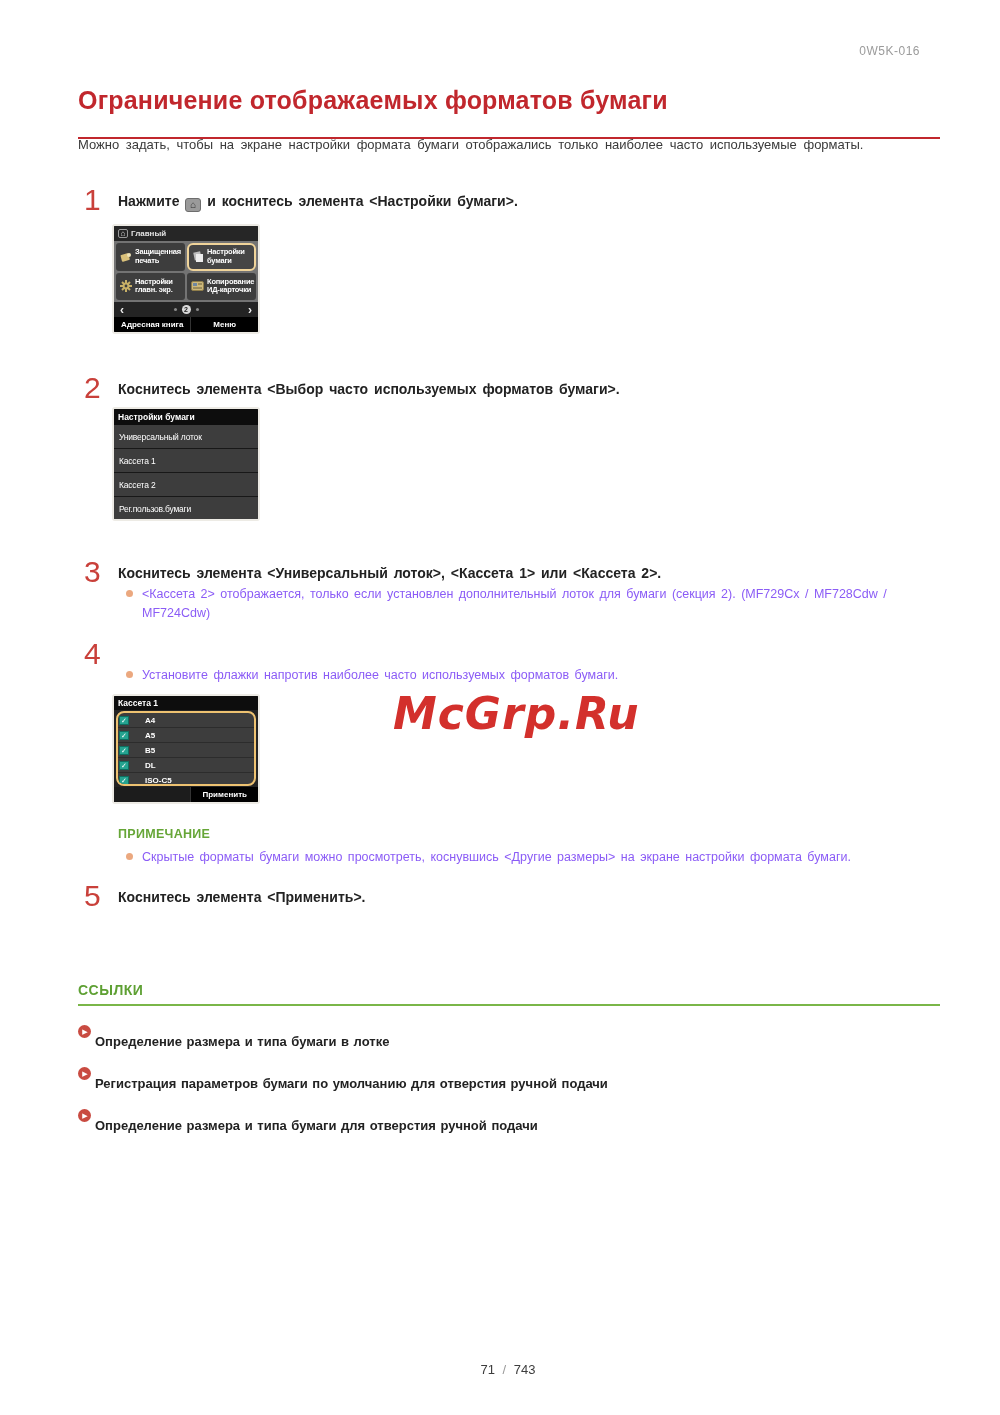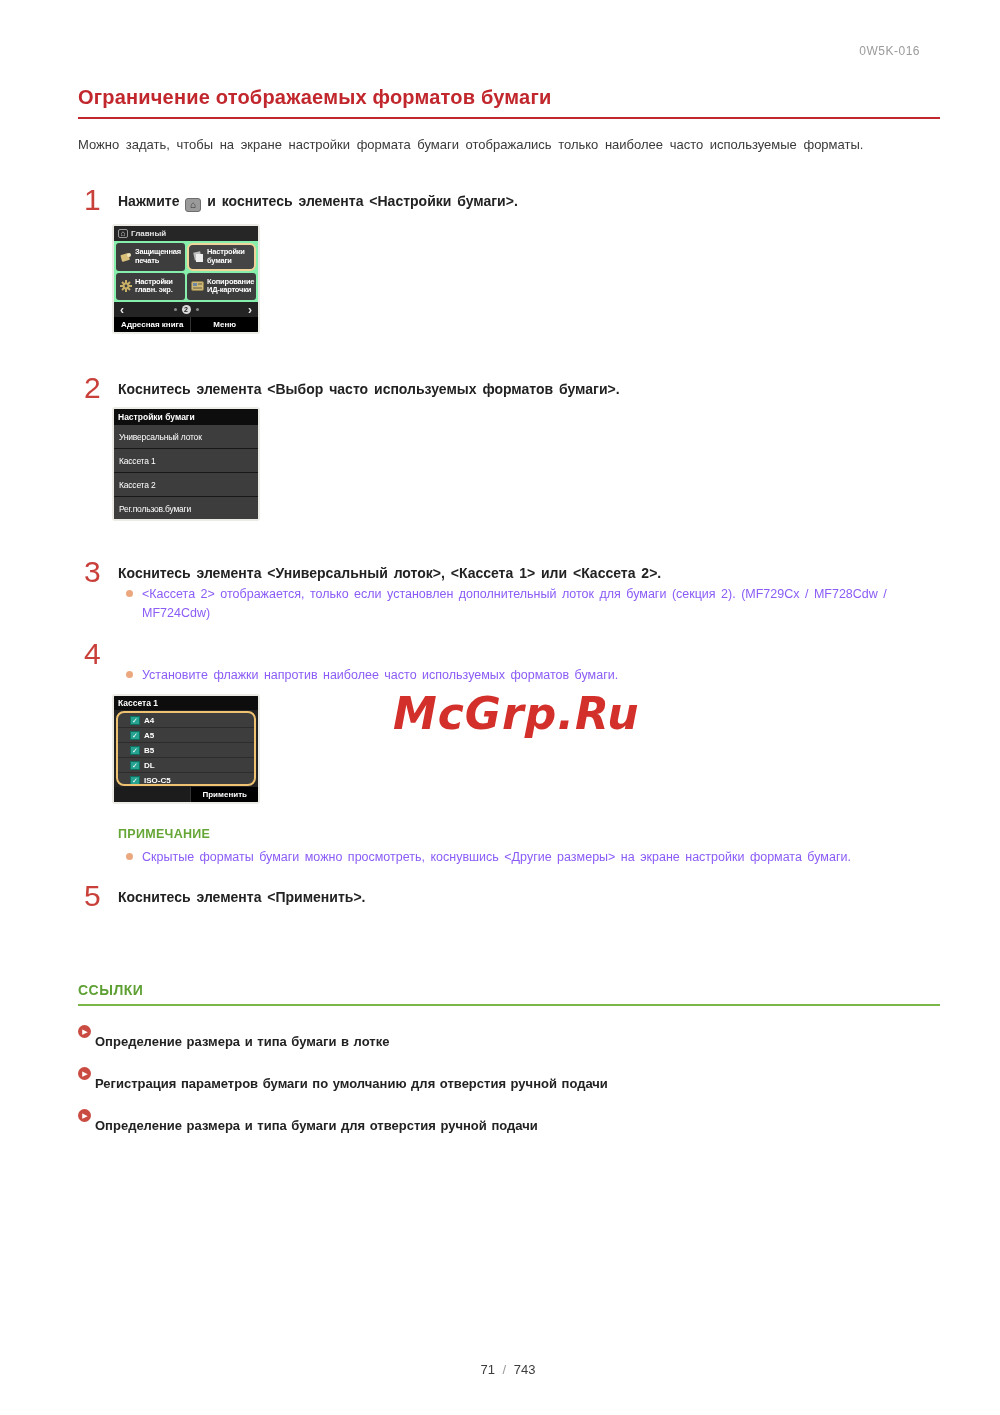--- a/index.html
+++ b/index.html
@@ -10,22 +10,22 @@
     font-family:"Liberation Sans","DejaVu Sans",sans-serif;
     color:#333;
     overflow:hidden;
   }
   .doc-code {
     position:absolute; top:44px; right:80px;
     font-size:12px; color:#9b9b9b; letter-spacing:.5px;
   }
   .title-block {
     position:absolute; top:86px; left:78px; right:60px;
-    font-size:20px; font-weight:bold; color:#c1272d;
-    padding-bottom:8px; border-bottom:2px solid #c1272d;
+    font-size:25px; font-weight:bold; color:#c1272d;
+    padding-bottom:22px; border-bottom:2px solid #c1272d;
     letter-spacing:.2px;
   }
   .intro {
     position:absolute; top:137px; left:78px; right:60px;
     font-size:13px; color:#3a3a3a; word-spacing:3px;
   }
   .step { position:absolute; left:84px; display:flex; align-items:flex-start; }
   .step-num {
     width:34px; flex-shrink:0;
     font-size:30px; line-height:28px; color:#c9403a; font-weight:400;
@@ -91,21 +91,21 @@
     display:flex; align-items:center; gap:3px; padding-left:4px; flex-shrink:0;
   }
   .lcd-header.black { background:#0d0d0d; height:16px; font-size:8.5px; color:#fff; }
   .home-glyph {
     display:inline-flex; align-items:center; justify-content:center;
     width:10px; height:9px; border:1px solid #9a9a9a; border-radius:2px;
     color:#ddd; font-size:8px; line-height:1;
   }
   .tiles {
     flex:1; display:grid; grid-template-columns:1fr 1fr;
-    gap:2px; padding:2px; background:#86efac;
+    gap:2px; padding:2px; background:#737373;
   }
   .tile {
     background:#3d3d3d; border-radius:3px;
     display:flex; align-items:center; gap:3px; padding:2px 1px 2px 4px;
   }
   .tile-hl {
     border:2px solid #f0d49a; border-radius:6px; background:#454545;
     padding:0 0 0 3px;
   }
   .tile-label {
@@ -140,22 +140,22 @@
   .menu-row-hl {
     box-shadow:inset 0 0 0 2px #eec271; border-radius:8px;
     height:16px; background:#3d3d3d;
   }
   .paper-rest { flex:1; background:#2b2b2b; }
   .cas-body {
     flex:1; margin:1px 2px; background:#3d3d3d;
     border:2px solid #eec271; border-radius:8px; overflow:hidden;
   }
   .cas-row {
-    height:15px; display:flex; align-items:center; gap:4px;
-    padding-left:12px; border-bottom:1px solid #2c2c2c;
+    height:15px; display:flex; align-items:center; gap:16px;
+    padding-left:1px; border-bottom:1px solid #2c2c2c;
     color:#fff; font-size:8px; font-weight:bold;
   }
   .checkbox {
     width:10px; height:9px; background:#25a390; border:1px solid #0e6e60;
     color:#fff; font-size:7px; line-height:1;
     display:flex; align-items:center; justify-content:center; flex-shrink:0;
   }
 </style>
 </head>
 <body>

